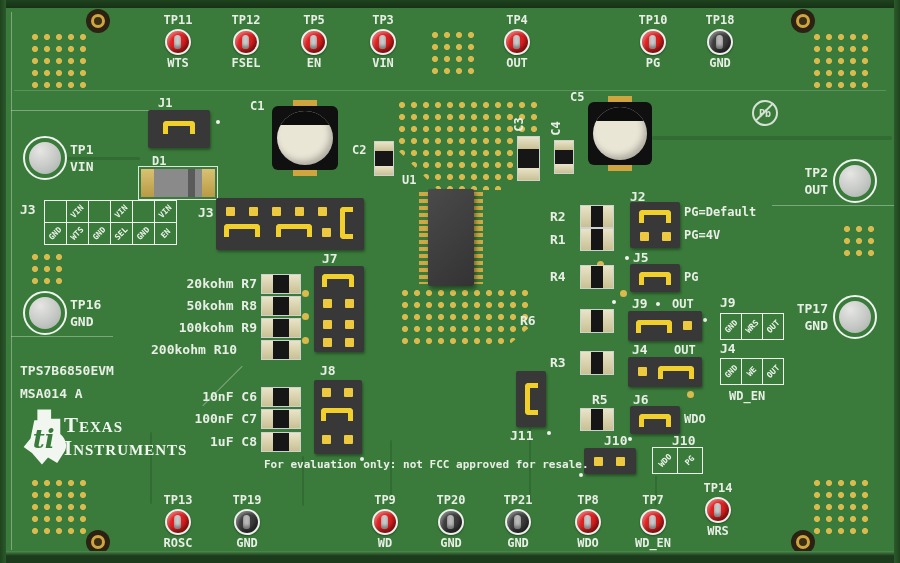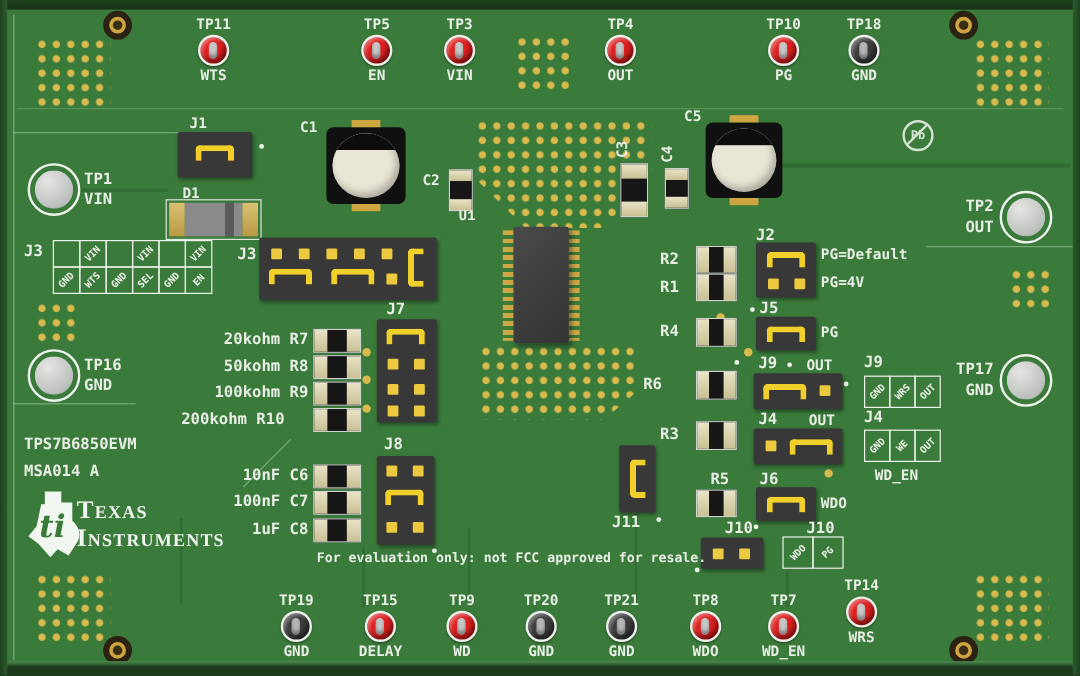--- a/index.html
+++ b/index.html
@@ -117,20 +117,27 @@
     <div class="mhole" style="left:86px;top:530px;"></div>
     <div class="mhole" style="left:791px;top:530px;"></div>
 
     <div class="tp" style="left:146px;top:14px;">
       <div class="tp-name">TP11</div>
       <div class="tp-pad" style="background: rgb(224, 31, 31);">
           <span class="tp-slot"></span>
         </div>
       <div class="tp-sig">WTS</div>
     </div>
+    <div class="tp" style="left:214px;top:14px;">
+      <div class="tp-name">TP12</div>
+      <div class="tp-pad" style="background: rgb(224, 31, 31);">
+          <span class="tp-slot"></span>
+        </div>
+      <div class="tp-sig">FSEL</div>
+    </div>
     <div class="tp" style="left:282px;top:14px;">
       <div class="tp-name">TP5</div>
       <div class="tp-pad" style="background: rgb(224, 31, 31);">
           <span class="tp-slot"></span>
         </div>
       <div class="tp-sig">EN</div>
     </div>
     <div class="tp" style="left:351px;top:14px;">
       <div class="tp-name">TP3</div>
       <div class="tp-pad" style="background: rgb(224, 31, 31);">
@@ -153,33 +160,33 @@
       <div class="tp-sig">PG</div>
     </div>
     <div class="tp" style="left:688px;top:14px;">
       <div class="tp-name">TP18</div>
       <div class="tp-pad" style="background: rgb(61, 61, 61);">
           <span class="tp-slot" style="background:#b9b9b9;"></span>
         </div>
       <div class="tp-sig">GND</div>
     </div>
 
+    <div class="tp" style="left:146px;top:494px;">
+      <div class="tp-name">TP13</div>
+      <div class="tp-pad" style="background: rgb(224, 31, 31);">
+          <span class="tp-slot"></span>
+        </div>
+      <div class="tp-sig">ROSC</div>
+    </div>
     <div class="tp" style="left:215px;top:494px;">
       <div class="tp-name">TP19</div>
       <div class="tp-pad" style="background: rgb(61, 61, 61);">
           <span class="tp-slot" style="background:#b9b9b9;"></span>
         </div>
       <div class="tp-sig">GND</div>
-    </div>
-    <div class="tp" style="left:285px;top:494px;">
-      <div class="tp-name">TP15</div>
-      <div class="tp-pad" style="background: rgb(224, 31, 31);">
-          <span class="tp-slot"></span>
-        </div>
-      <div class="tp-sig">DELAY</div>
     </div>
     <div class="tp" style="left:353px;top:494px;">
       <div class="tp-name">TP9</div>
       <div class="tp-pad" style="background: rgb(224, 31, 31);">
           <span class="tp-slot"></span>
         </div>
       <div class="tp-sig">WD</div>
     </div>
     <div class="tp" style="left:419px;top:494px;">
       <div class="tp-name">TP20</div>
@@ -382,21 +389,21 @@
       <div class="tab" style="bottom:-6px;"></div>
       <div class="disc"></div>
     </div>
     <div class="silk s12" style="left:352px;top:144px;">C2</div>
     <div class="smd-v" style="left:374px;top:141px;width:18px;height:33px;">
         <div class="end"></div>
         <div class="mid"></div>
         <div class="end"></div>
       </div>
 
-    <div class="silk s12" style="left:382px;top:174px;font-family:Liberation Mono, monospace;">U1</div>
+    <div class="silk s12" style="left:402px;top:174px;">U1</div>
     <div class="ic-pins" style="left:419px;top:192px;height:92px;"></div>
     <div class="ic-pins" style="left:474px;top:192px;height:92px;"></div>
     <div class="ic-body" style="left:428px;top:189px;width:46px;height:97px;"></div>
 
     <div class="silk s12" style="left:512px;top:118px;transform:rotate(-90deg);">C3</div>
     <div class="smd-v" style="left:517px;top:136px;width:21px;height:43px;">
         <div class="end"></div>
         <div class="mid"></div>
         <div class="end"></div>
       </div>
@@ -427,21 +434,21 @@
         <div class="end"></div>
         <div class="mid"></div>
         <div class="end"></div>
       </div>
     <div class="silk s13" style="left:550px;top:270px;">R4</div>
     <div class="smd" style="left:580px;top:265px;width:32px;height:22px;">
         <div class="end"></div>
         <div class="mid"></div>
         <div class="end"></div>
       </div>
-    <div class="silk s13" style="left:536px;top:314px;">R6</div>
+    <div class="silk s13" style="left:520px;top:314px;">R6</div>
     <div class="smd" style="left:580px;top:309px;width:32px;height:22px;">
         <div class="end"></div>
         <div class="mid"></div>
         <div class="end"></div>
       </div>
     <div class="silk s13" style="left:550px;top:356px;">R3</div>
     <div class="smd" style="left:580px;top:351px;width:32px;height:22px;">
         <div class="end"></div>
         <div class="mid"></div>
         <div class="end"></div>

